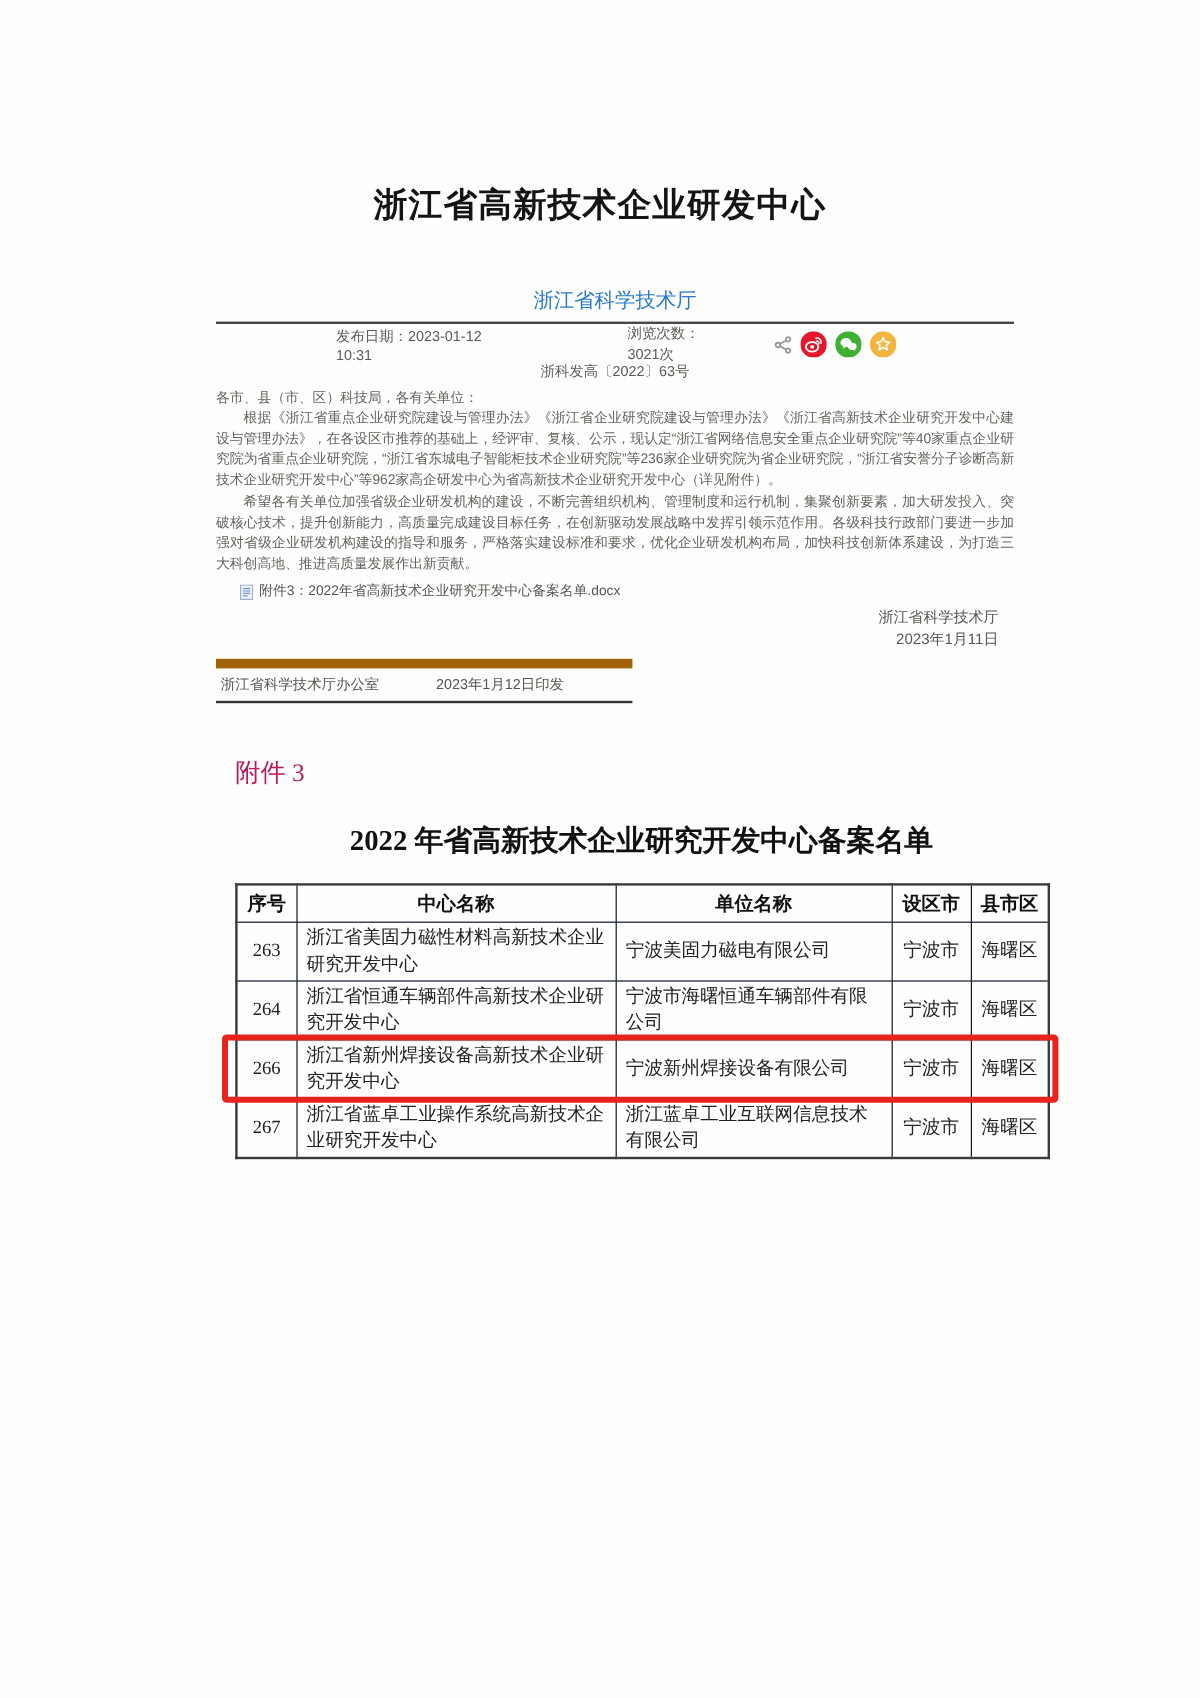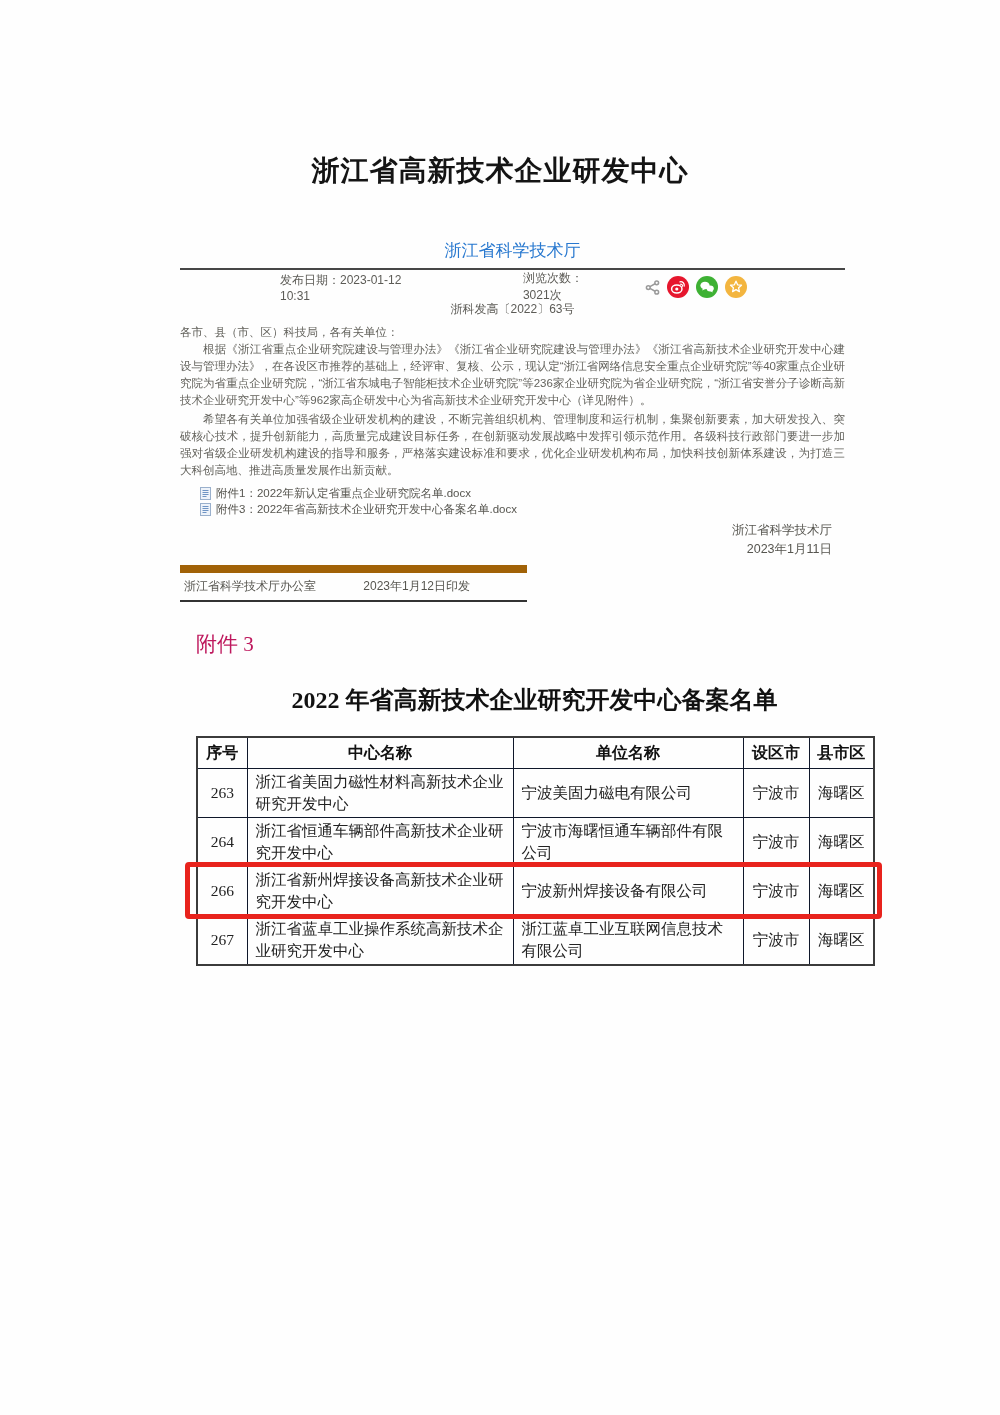--- a/index.html
+++ b/index.html
@@ -115,29 +115,20 @@
     <p class="para" style="margin-top:2px;">希望各有关单位加强省级企业研发机构的建设，不断完善组织机构、管理制度和运行机制，集聚创新要素，加大研发投入、突破核心技术，提升创新能力，高质量完成建设目标任务，在创新驱动发展战略中发挥引领示范作用。各级科技行政部门要进一步加强对省级企业研发机构建设的指导和服务，严格落实建设标准和要求，优化企业研发机构布局，加快科技创新体系建设，为打造三大科创高地、推进高质量发展作出新贡献。</p>
 
     <ul class="attachments">
         <li>
   <span class="att-icon" style="display:inline-flex;">
     <svg width="11" height="13" viewBox="0 0 11 13">
               <rect x="0.5" y="0.5" width="10" height="12" fill="#eef3fa" stroke="#9ab0cc"></rect>
               <path d="M2.5 3.5h6M2.5 5.5h6M2.5 7.5h6M2.5 9.5h4" stroke="#6f94c4" stroke-width="1" fill="none"></path>
             </svg>
   </span>
-<span>附件1：2022年新认定省重点企业研究院名单.docx</span>
-        </li>
-        <li>
-  <span class="att-icon" style="display:inline-flex;">
-    <svg width="11" height="13" viewBox="0 0 11 13">
-              <rect x="0.5" y="0.5" width="10" height="12" fill="#eef3fa" stroke="#9ab0cc"></rect>
-              <path d="M2.5 3.5h6M2.5 5.5h6M2.5 7.5h6M2.5 9.5h4" stroke="#6f94c4" stroke-width="1" fill="none"></path>
-            </svg>
-  </span>
 <span>附件3：2022年省高新技术企业研究开发中心备案名单.docx</span>
         </li>
       </ul>
 
     <div class="signature">
       <div>浙江省科学技术厅</div>
       <div>2023年1月11日</div>
     </div>
 
     <div class="footer-bar">

